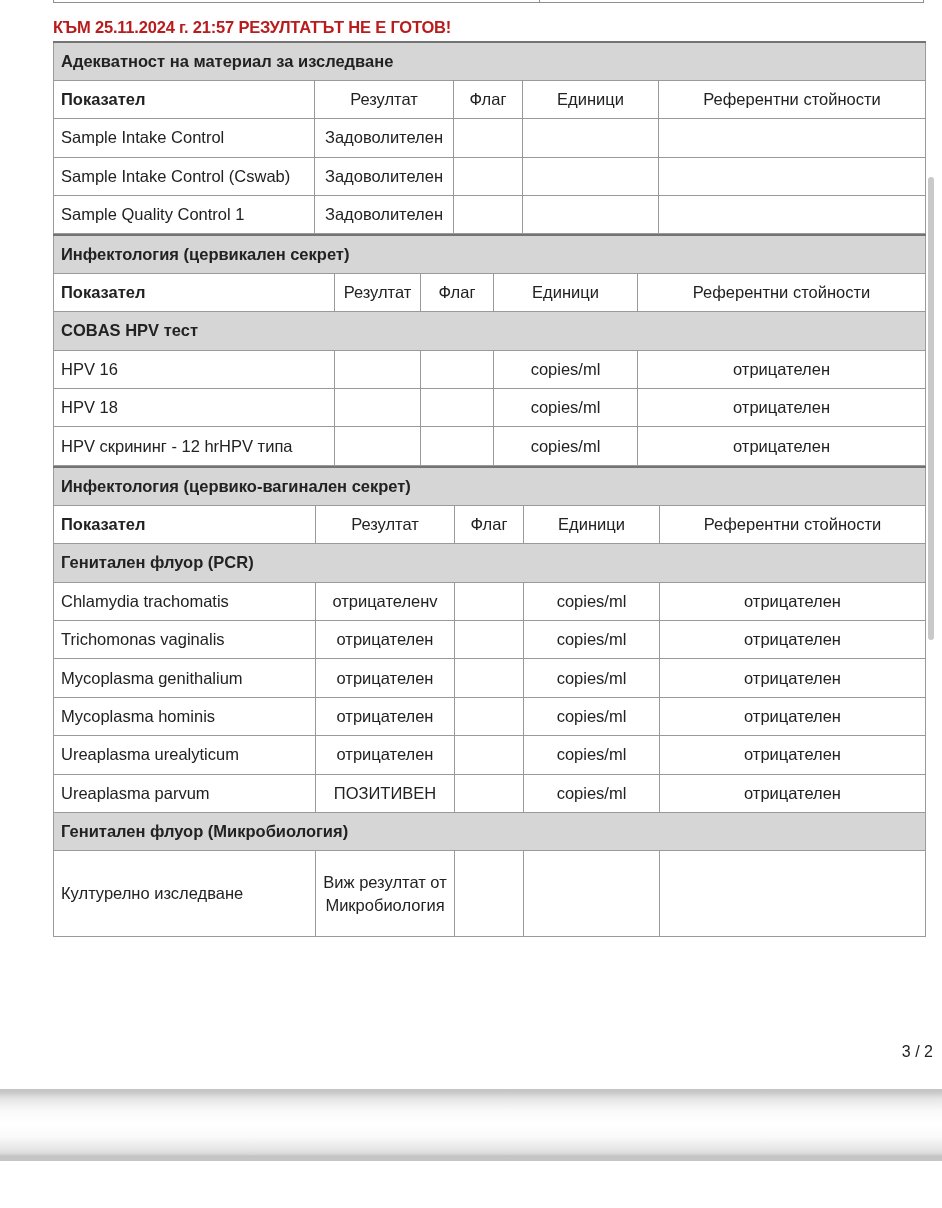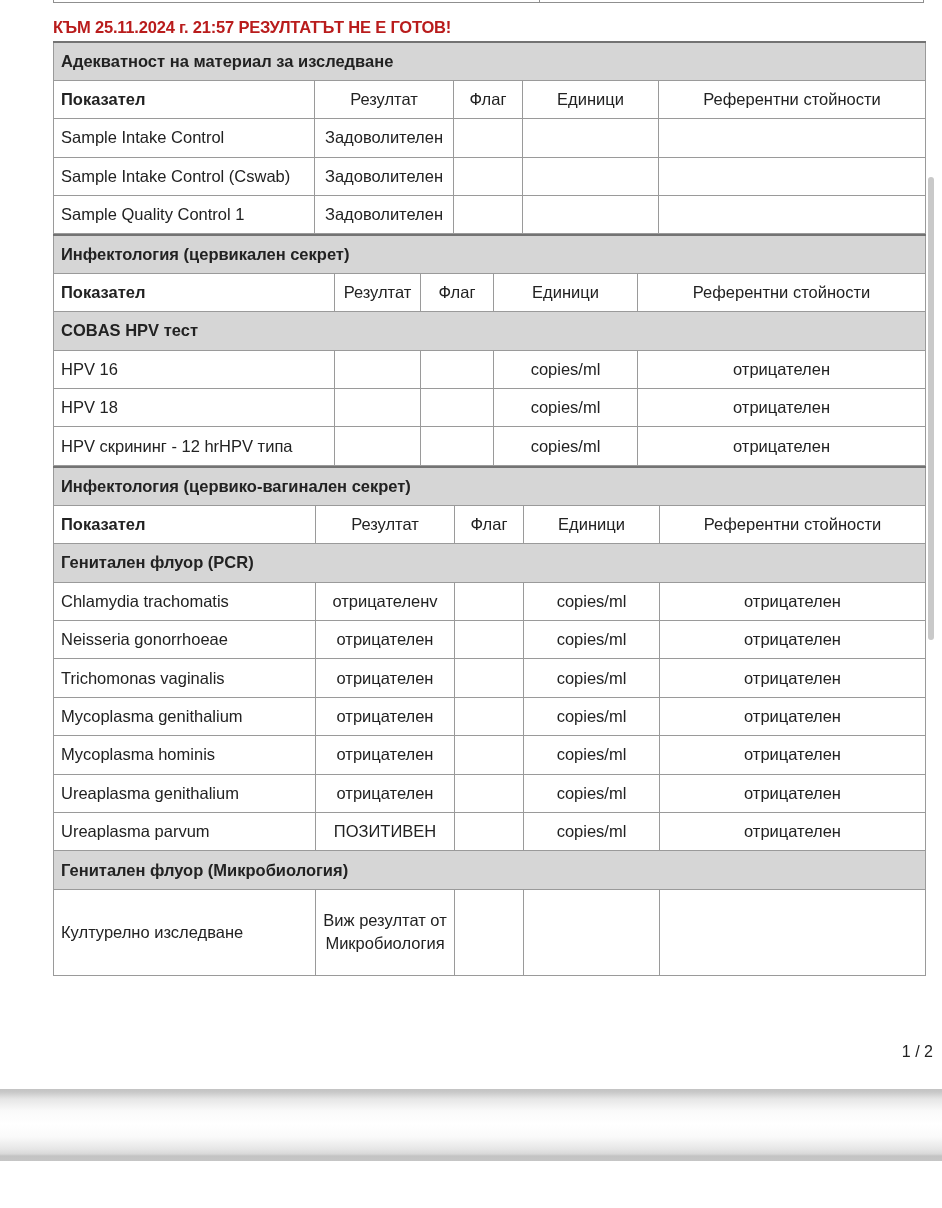--- a/index.html
+++ b/index.html
@@ -179,27 +179,20 @@
     <td colspan="5">Генитален флуор (PCR)</td>
   </tr>
   <tr>
     <td>Chlamydia trachomatis</td>
     <td class="center">отрицателенv</td>
     <td class="center"></td>
     <td class="center">copies/ml</td>
     <td class="center">отрицателен</td>
   </tr>
   <tr>
-    <td>Neisseria gonorrhoeae</td>
-    <td class="center">отрицателен</td>
-    <td class="center"></td>
-    <td class="center">copies/ml</td>
-    <td class="center">отрицателен</td>
-  </tr>
-  <tr>
     <td>Trichomonas vaginalis</td>
     <td class="center">отрицателен</td>
     <td class="center"></td>
     <td class="center">copies/ml</td>
     <td class="center">отрицателен</td>
   </tr>
   <tr>
     <td>Mycoplasma genithalium</td>
     <td class="center">отрицателен</td>
     <td class="center"></td>
@@ -207,21 +200,21 @@
     <td class="center">отрицателен</td>
   </tr>
   <tr>
     <td>Mycoplasma hominis</td>
     <td class="center">отрицателен</td>
     <td class="center"></td>
     <td class="center">copies/ml</td>
     <td class="center">отрицателен</td>
   </tr>
   <tr>
-    <td>Ureaplasma genithalium</td>
+    <td>Ureaplasma urealyticum</td>
     <td class="center">отрицателен</td>
     <td class="center"></td>
     <td class="center">copies/ml</td>
     <td class="center">отрицателен</td>
   </tr>
   <tr>
     <td>Ureaplasma parvum</td>
     <td class="center">ПОЗИТИВЕН</td>
     <td class="center"></td>
     <td class="center">copies/ml</td>
@@ -233,15 +226,15 @@
   <tr class="tall">
     <td>Културелно изследване</td>
     <td class="center wrap">Виж резултат от Микробиология</td>
     <td class="center"></td>
     <td class="center"></td>
     <td class="center"></td>
   </tr>
 </tbody>
   </table>
 
-<div class="page-num">1 / 2</div>
+<div class="page-num">3 / 2</div>
 <div class="page-gap"></div>
 <div class="scrollbar"></div>
 
 </body></html>

